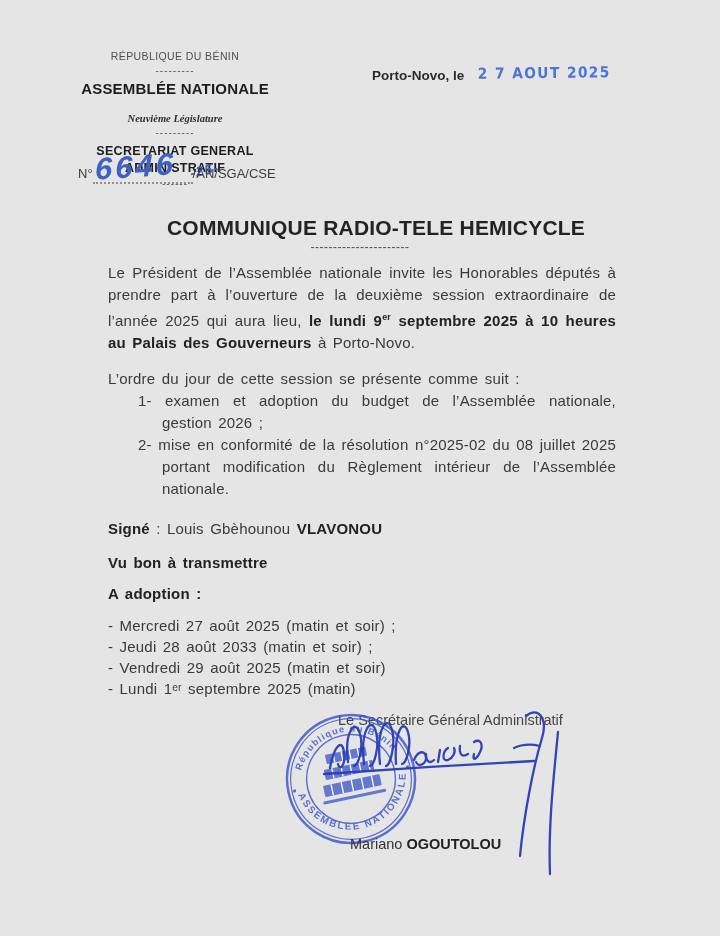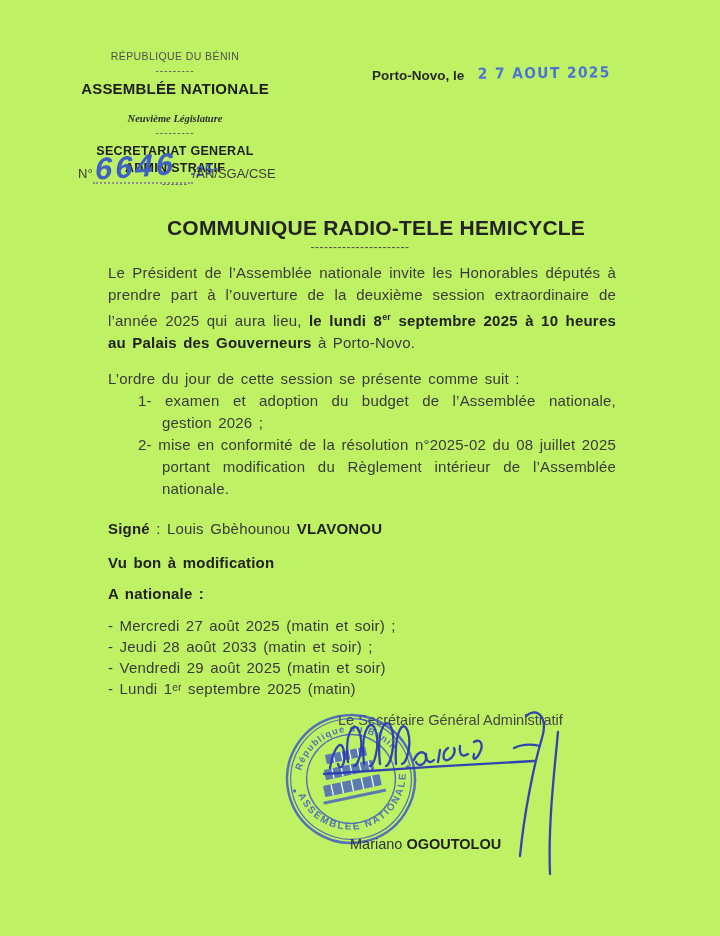--- a/index.html
+++ b/index.html
@@ -1,17 +1,17 @@
 <!DOCTYPE html>
 <html><head>
 <meta charset="utf-8">
 <style>
   html,body { margin:0; padding:0; background:#ffffff; }
   .page {
-    position:relative; width:720px; height:936px; background:#bef264;
+    position:relative; width:720px; height:936px; background:#e5e5e5;
     font-family:"Liberation Sans", sans-serif; color:#3a3a3a; overflow:hidden;
   }
 
   
   .letterhead { position:absolute; left:66px; top:50px; width:218px; text-align:center; }
   .lh-country { font-size:10.5px; color:#4f4f4f; letter-spacing:0.4px; }
   .lh-div { font-size:10px; color:#5a5a5a; letter-spacing:1px; line-height:9px; margin-top:4px; }
   .lh-inst { font-size:15px; font-weight:700; color:#1d1d1d; margin-top:5px; letter-spacing:0.2px; }
   .lh-leg { font-family:"Liberation Serif", serif; font-style:italic; font-weight:700; font-size:10.5px; color:#2d2d2d; margin-top:16px; }
   .lh-dept { font-size:12.5px; font-weight:700; color:#1d1d1d; line-height:17px; margin-top:6px; letter-spacing:0.3px; }
@@ -96,36 +96,36 @@
     <span class="ref-label">N°</span>
     <span class="ref-underline"><span class="ref-number">6646</span></span>
     <span class="ref-suffix">/AN/SGA/CSE</span>
   </div>
 
   <div class="doc-title">COMMUNIQUE RADIO-TELE HEMICYCLE</div>
   <div class="title-div">----------------------</div>
 
   <div class="body-copy">
     <p class="para p1">
-      <span>Le Président de l’Assemblée nationale invite les Honorables députés à prendre part à l’ouverture de la deuxième session extraordinaire de l’année 2025 qui aura lieu, </span><b><span>le lundi 8</span><sup>er</sup><span> septembre 2025 à 10 heures au Palais des Gouverneurs</span></b><span> à Porto-Novo.</span>
+      <span>Le Président de l’Assemblée nationale invite les Honorables députés à prendre part à l’ouverture de la deuxième session extraordinaire de l’année 2025 qui aura lieu, </span><b><span>le lundi 9</span><sup>er</sup><span> septembre 2025 à 10 heures au Palais des Gouverneurs</span></b><span> à Porto-Novo.</span>
     </p>
     <p class="para">L’ordre du jour de cette session se présente comme suit :</p>
     <div class="agenda-item">
       <span>1-</span> <span>examen et adoption du budget de l’Assemblée nationale, gestion 2026 ;</span>
     </div>
     <div class="agenda-item">
       <span>2-</span> <span>mise en conformité de la résolution n°2025-02 du 08 juillet 2025 portant modification du Règlement intérieur de l’Assemblée nationale.</span>
     </div>
 
     <div class="signed">
       <b><span>Signé</span></b><span> : </span><span>Louis  Gbèhounou </span><b><span>VLAVONOU</span></b>
     </div>
 
-    <div class="vu">Vu bon à modification</div>
-    <div class="diff-label">A nationale :</div>
+    <div class="vu">Vu bon à transmettre</div>
+    <div class="diff-label">A adoption :</div>
 
     <div class="diff-list">
       <div class="diff-item">- Mercredi 27 août 2025 (matin et soir) ;</div>
       <div class="diff-item">- Jeudi 28 août 2033 (matin et soir) ;</div>
       <div class="diff-item">- Vendredi 29 août 2025 (matin et soir)</div>
       <div class="diff-item">- Lundi 1ᵉʳ septembre 2025 (matin)</div>
     </div>
   </div>
 
   <div class="sig-title">Le Secrétaire Général Administratif</div>

